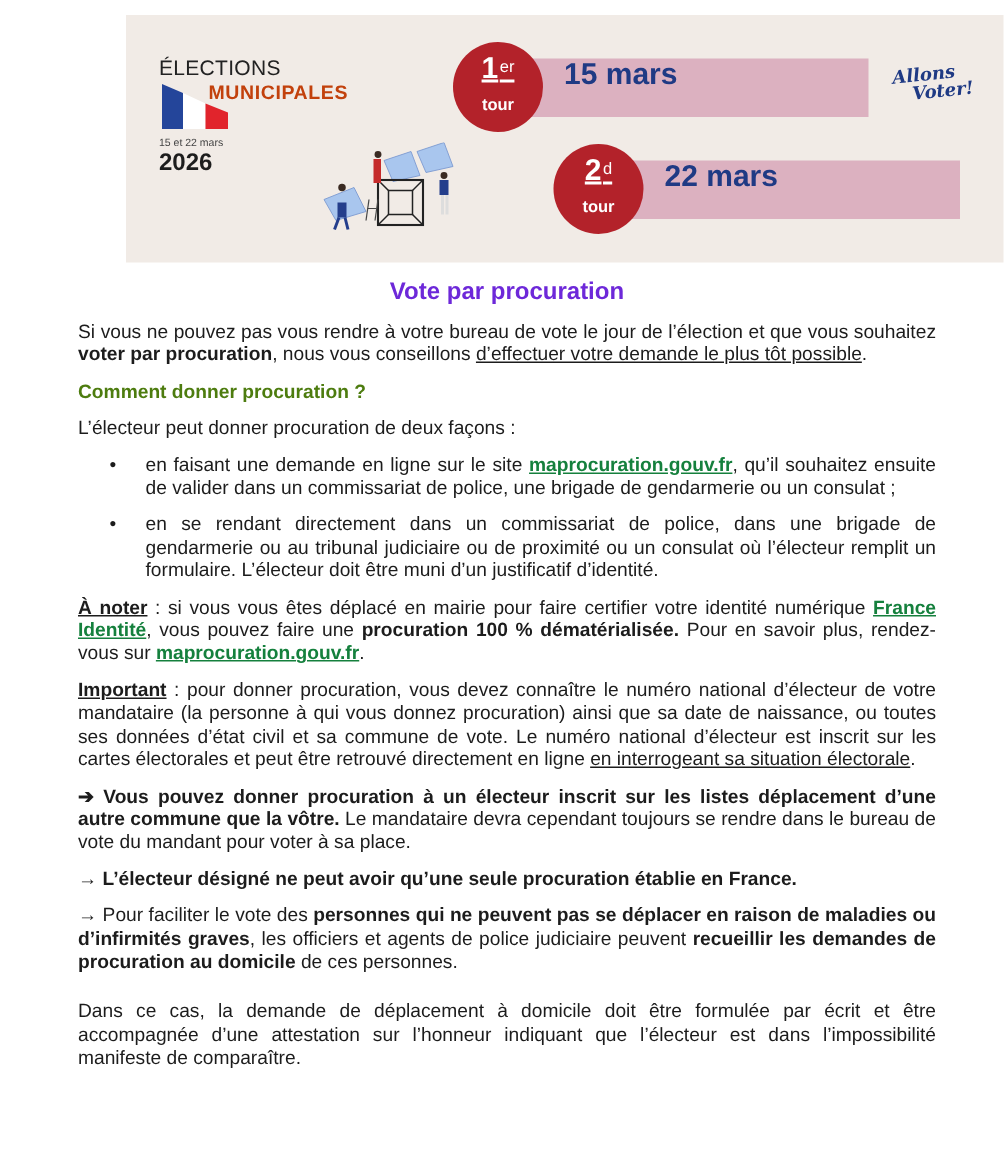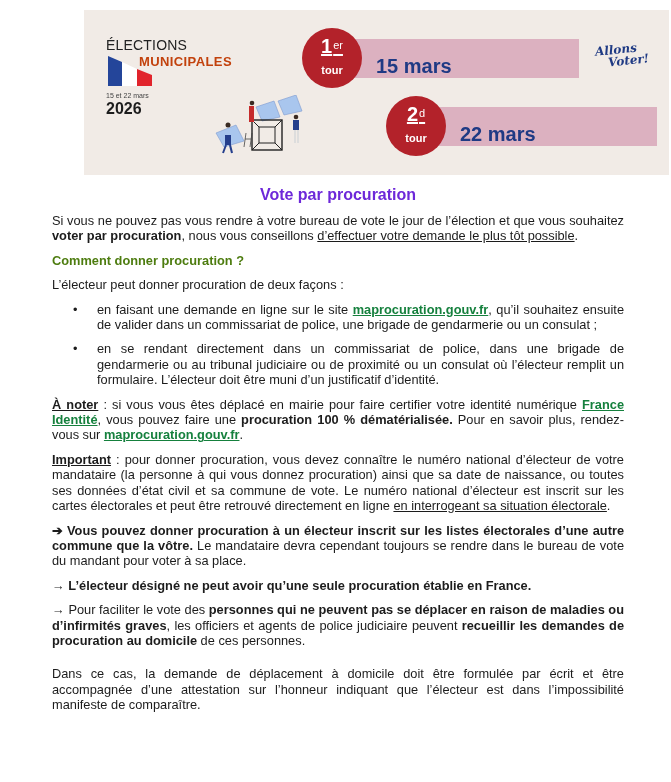--- a/index.html
+++ b/index.html
@@ -14,27 +14,27 @@
   .brand .flag { position: absolute; left: 2px; top: 18px; width: 44px; height: 30px; }
   .brand .municipales { position: absolute; left: 33px; top: 16px; font-size: 13px; font-weight: bold;
                         color: #c2410c; letter-spacing: 0.4px; white-space: nowrap; }
   .brand .dates-small { position: absolute; left: 0; top: 54px; font-size: 7px; color: #444; white-space: nowrap; }
   .brand .year { position: absolute; left: 0; top: 62px; font-size: 16px; font-weight: bold; color: #1d1d1d; }
 
   .illus { position: absolute; left: 130px; top: 85px; width: 100px; height: 70px; }
 
   .round { position: absolute; display: flex; align-items: center; }
   .round-1 { left: 218px; top: 18px; }
-  .round-2 { left: 302px; top: 86px; }
+  .round-2 { left: 285px; top: 86px; }
   .circle { width: 60px; height: 60px; border-radius: 50%; background: #b3222a;
             color: #fff; text-align: center; position: relative; z-index: 2; }
   .circle .num { position: absolute; left: 0; right: 0; top: 8px; font-size: 20px; font-weight: bold; line-height: 20px; text-decoration: underline; }
   .circle .num sup { font-size: 11px; font-weight: normal; vertical-align: top; position: relative; top: -1px; margin-left: 1px; }
   .circle .tour { position: absolute; left: 0; right: 0; top: 36px; font-size: 11px; line-height: 12px; font-weight: bold; }
-  .datebar { height: 39px; background: #dcb1c0; margin-left: -8px; display: flex; align-items: flex-end;
+  .datebar { height: 39px; background: #dcb1c0; margin-left: -8px; display: flex; align-items: flex-start;
              padding-left: 22px; box-sizing: border-box; z-index: 1; }
   .round-1 .datebar { width: 225px; }
   .round-2 .datebar { width: 219px; }
   .datebar span { color: #1f3a84; font-size: 20px; font-weight: bold; }
 
   .allons { position: absolute; left: 512px; top: 33px; width: 54px; height: 34px; color: #1f3a84;
             font-family: "DejaVu Serif", serif; font-style: italic; font-weight: bold; font-size: 12px; line-height: 12px;
             transform: rotate(-6deg); }
   .allons .l1 { display: block; }
   .allons .l2 { display: block; margin-left: 12px; }
@@ -135,20 +135,20 @@
 
   <ul class="bullets">
     <li><span class="dot">•</span><span>en faisant une demande en ligne sur le site </span><a class="link" href="#">maprocuration.gouv.fr</a><span>, qu’il souhaitez ensuite de valider dans un commissariat de police, une brigade de gendarmerie ou un consulat ;</span></li>
     <li><span class="dot">•</span><span>en se rendant directement dans un commissariat de police, dans une brigade de gendarmerie ou au tribunal judiciaire ou de proximité ou un consulat où l’électeur remplit un formulaire. L’électeur doit être muni d’un justificatif d’identité.</span></li>
   </ul>
 
   <p class="p"><b class="u">À noter</b><span> : si vous vous êtes déplacé en mairie pour faire certifier votre identité numérique </span><a class="link" href="#">France Identité</a><span>, vous pouvez faire une </span><b>procuration 100 % dématérialisée.</b><span> Pour en savoir plus, rendez-vous sur </span><a class="link" href="#">maprocuration.gouv.fr</a><span>.</span></p>
 
   <p class="p"><b class="u">Important</b><span> : pour donner procuration, vous devez connaître le numéro national d’électeur de votre mandataire (la personne à qui vous donnez procuration) ainsi que sa date de naissance, ou toutes ses données d’état civil et sa commune de vote. Le numéro national d’électeur est inscrit sur les cartes électorales et peut être retrouvé directement en ligne </span><span class="u">en interrogeant sa situation électorale</span><span>.</span></p>
 
-  <p class="p"><b>➔</b><b> Vous pouvez donner procuration à un électeur inscrit sur les listes électorales d’une autre commune que la vôtre.</b><span> Le mandataire devra cependant toujours se rendre dans le bureau de vote du mandant pour voter à sa place.</span></p>
+  <p class="p"><b>➔</b><b> Vous pouvez donner procuration à un électeur inscrit sur les listes déplacement d’une autre commune que la vôtre.</b><span> Le mandataire devra cependant toujours se rendre dans le bureau de vote du mandant pour voter à sa place.</span></p>
 
   <p class="p"><b>→</b><b> L’électeur désigné ne peut avoir qu’une seule procuration établie en France.</b></p>
 
   <p class="p"><span>→</span><span> Pour faciliter le vote des </span><b>personnes qui ne peuvent pas se déplacer en raison de maladies ou d’infirmités graves</b><span>, les officiers et agents de police judiciaire peuvent </span><b>recueillir les demandes de procuration au domicile</b><span> de ces personnes.</span></p>
 
   <p class="p sp-gap">Dans ce cas, la demande de déplacement à domicile doit être formulée par écrit et être accompagnée d’une attestation sur l’honneur indiquant que l’électeur est dans l’impossibilité manifeste de comparaître.</p>
 </div>
 
 </body></html>

